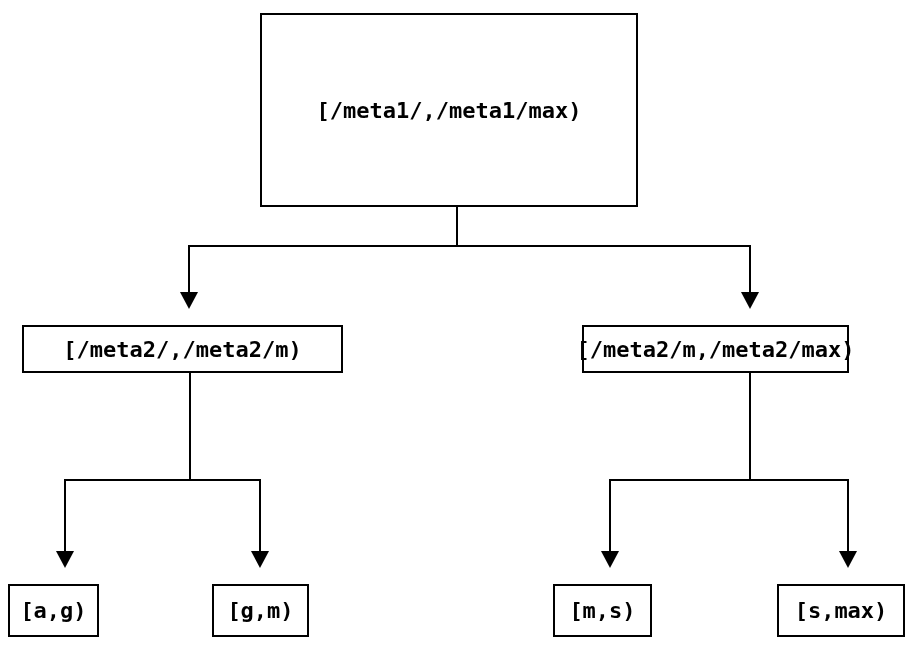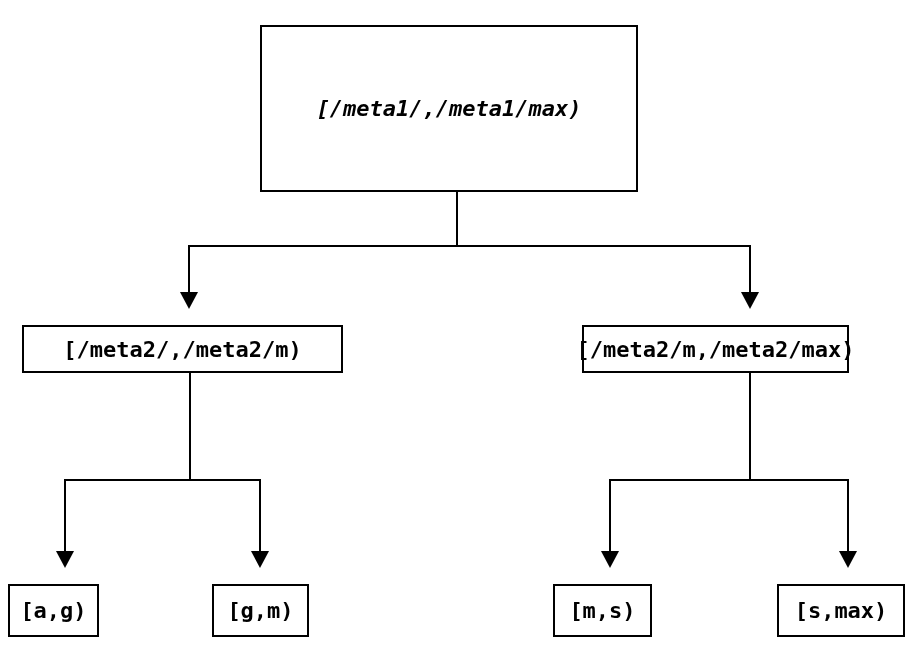--- a/index.html
+++ b/index.html
@@ -29,21 +29,21 @@
     border: 2px solid #000000;
     background: #ffffff;
     display: flex;
     align-items: center;
     justify-content: center;
     font-size: 22px;
     font-weight: bold;
     color: #000000;
     white-space: nowrap;
   }
-  .node-root      { left: 260px; top: 25px;  width: 378px; height: 167px; font-style: italic; }
+  .node-root      { left: 260px; top: 13px;  width: 378px; height: 194px; }
   .node-left-mid  { left: 22px;  top: 325px; width: 321px; height: 48px; }
   .node-right-mid { left: 582px; top: 325px; width: 267px; height: 48px; }
   .node-leaf-ag   { left: 8px;   top: 584px; width: 91px;  height: 53px; }
   .node-leaf-gm   { left: 212px; top: 584px; width: 97px;  height: 53px; }
   .node-leaf-ms   { left: 553px; top: 584px; width: 99px;  height: 53px; }
   .node-leaf-smax { left: 777px; top: 584px; width: 128px; height: 53px; }
   .edge-line {
     stroke: #000000;
     stroke-width: 2;
     fill: none;

